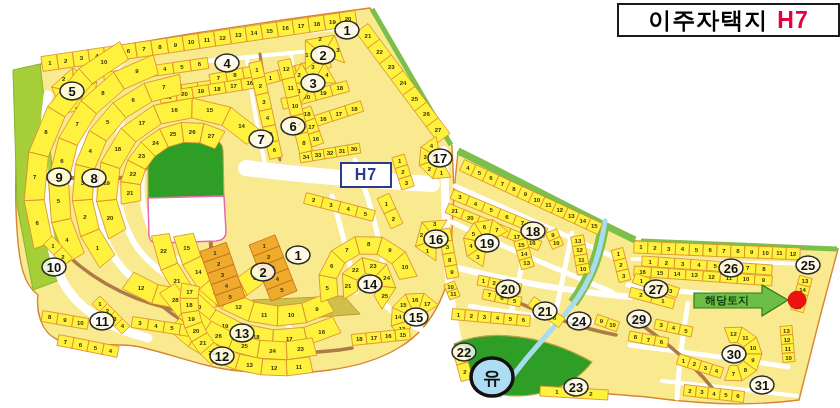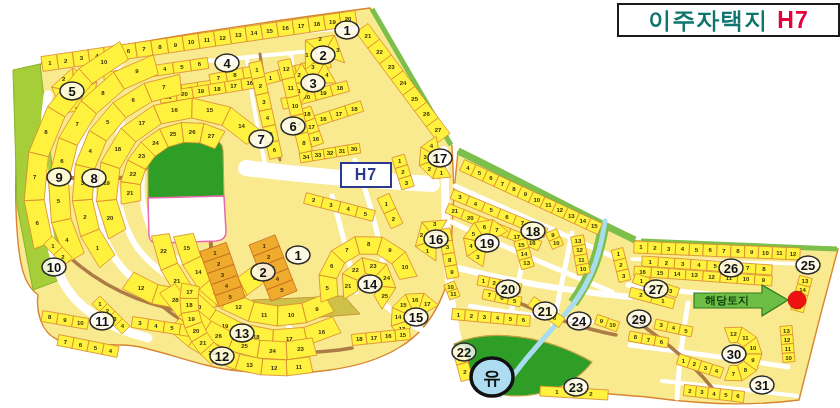--- a/index.html
+++ b/index.html
@@ -2,21 +2,21 @@
 <html><head>
 <meta charset="utf-8">
 <style>
   html,body{margin:0;padding:0;background:#fff;}
   #stage{position:relative;width:840px;height:408px;background:#fff;overflow:hidden;
          font-family:"Liberation Sans",sans-serif;}
   #map-svg{position:absolute;left:0;top:0;}
   .titlebox{position:absolute;left:617px;top:3px;width:219px;height:30px;background:#fff;
             border:2px solid #1b1b1b;display:flex;align-items:center;justify-content:center;
             gap:9px;font-weight:bold;font-size:23px;letter-spacing:1px;}
-  .titlebox .kr{color:#0f766e;}
+  .titlebox .kr{color:#000000;}
   .titlebox .code{color:#E6003C;}
   .h7box{position:absolute;left:340px;top:162px;width:48px;height:22px;background:#fff;
          border:2px solid #2B3990;color:#2B3990;font-weight:bold;font-size:16px;
          display:flex;align-items:center;justify-content:center;letter-spacing:1px;}
   text{font-family:"Liberation Sans",sans-serif;}
 </style>
 </head>
 <body>
 
 <div id="stage">

